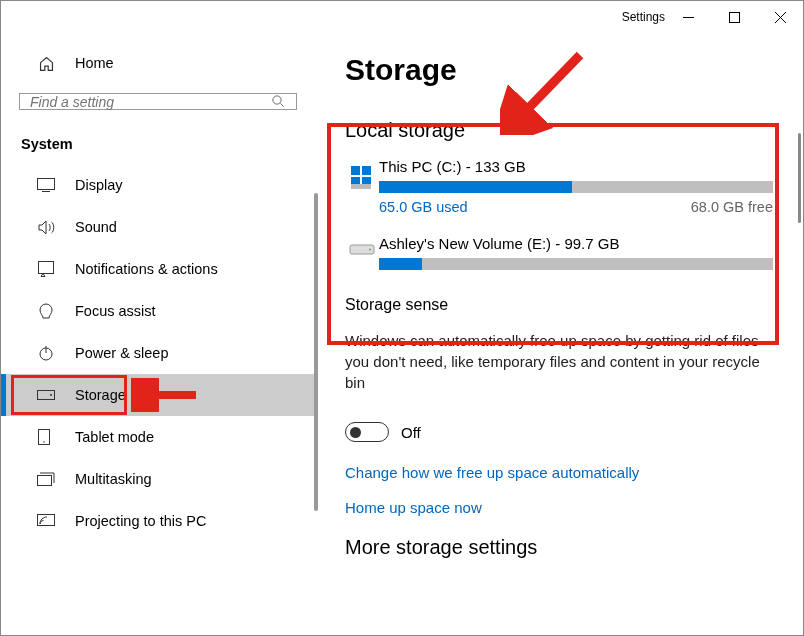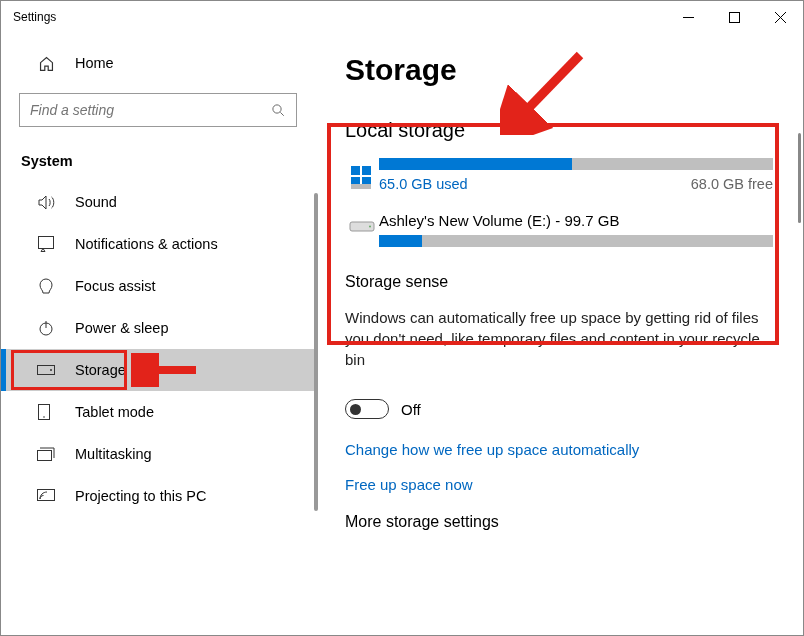--- a/index.html
+++ b/index.html
@@ -1,26 +1,26 @@
 <!DOCTYPE html>
 <html><head>
 <meta charset="utf-8">
 <style>
 * { box-sizing: border-box; margin: 0; padding: 0; font-family: "Segoe UI", Tahoma, sans-serif; }
 body { background: #fff; width: 804px; height: 636px; overflow: hidden; position: relative; border: 1px solid #888; }
-.titlebar { height: 32px; display: flex; align-items: center; padding-left: 12px; font-size: 12px; color: #000; }
+.titlebar { height: 32px; display: flex; align-items: center; padding-left: 20px; font-size: 12px; color: #000; text-align: right; }
 .titlebar .title { flex: 1; }
 .win-controls { display: flex; height: 100%; }
 .win-btn { width: 46px; height: 32px; display: flex; align-items: center; justify-content: center; }
 .content { display: flex; height: calc(100% - 32px); }
 .sidebar { width: 314px; height: 100%; padding-top: 10px; position: relative; }
 .side-item { display: flex; align-items: center; height: 42px; padding-left: 36px; font-size: 14.5px; color: #000; cursor: default; }
 .side-item .icon { width: 18px; height: 18px; margin-right: 20px; display: flex; align-items: center; justify-content: center; }
 .home-row { height: 40px; }
-.search-box { margin: 10px 18px 16px 18px; height: 34px; border: 1px solid #999; display: flex; align-items: center; padding: 0 10px; }
+.search-box { margin: 10px 18px 16px 18px; height: 17px; border: 1px solid #999; display: flex; align-items: center; padding: 0 10px; }
 .search-box input { flex: 1; border: none; outline: none; font-size: 14px; font-style: italic; color: #666; background: transparent; }
 .cat-header { padding: 10px 20px 12px 20px; font-weight: 600; font-size: 14.5px; }
 .side-item.selected { background: #ccc; }
 .selected-marker { position: absolute; left: 0; width: 5px; height: 42px; background: #0078d4; }
 .red-box-side { position: absolute; border: 3px solid #e2231a; width: 116px; height: 40px; left: 10px; pointer-events: none; }
 .red-arrow-side { position: absolute; pointer-events: none; }
 .sidebar-divider { position: absolute; right: 0; top: 160px; bottom: 4px; width: 1px; }
 .sidebar-divider::before { content: ""; position: absolute; left: 0; top: 0; bottom: 120px; width: 4px; background: #999; border-radius:2px; }
 .main { flex: 1; padding: 20px 30px 0 30px; overflow: hidden; position: relative; }
 .main h1 { font-size: 30px; font-weight: 600; margin-bottom: 26px; }
@@ -35,21 +35,21 @@
 .used { color: #0067c0; }
 .freetxt { color: #666; }
 .red-box-main { position: absolute; border: 4px solid #e2231a; pointer-events:none; }
 .red-arrow-main { position: absolute; pointer-events:none; }
 .sense-title { font-size: 16px; margin: 20px 0 16px 0; }
 .sense-text { font-size: 15px; line-height: 1.4; color: #222; margin-bottom: 14px; max-width: 420px;}
 .toggle-row { display:flex; align-items:center; margin-bottom: 22px; margin-top: 29px;}
 .toggle { width: 44px; height: 20px; border: 1px solid #333; border-radius: 10px; position: relative; margin-right: 12px; }
 .toggle .knob { width: 11px; height: 11px; background: #333; border-radius: 50%; position: absolute; left: 4px; top: 3.5px; }
 .link { color: #0067c0; font-size: 15px; margin-bottom: 18px; display: block; }
-.more-title { font-size: 16px; margin-top: 20px; }
+.more-title { font-size: 20px; margin-top: 20px; }
 .scroll-indicator { position:absolute; right:2px; top:100px; width:3px; height:90px; background:#888; border-radius:2px;}
 svg { display:block; }
 </style>
 </head>
 <body>
 
 <div class="titlebar">
   <span class="title">Settings</span>
   <div class="win-controls">
     <div class="win-btn">
@@ -85,20 +85,29 @@
       <input type="text" placeholder="Find a setting" style="">
       <span>
           <svg width="15" height="15" viewBox="0 0 20 20">
             <circle cx="8" cy="8" r="5.5" stroke="#666" fill="none" stroke-width="1.3"></circle>
             <line x1="12.5" y1="12.5" x2="17" y2="17" stroke="#666" stroke-width="1.3"></line>
           </svg>
         </span>
     </div>
     <div class="cat-header">System</div>
 
+    <div class="side-item">
+      <span class="icon">
+          <svg width="18" height="14" viewBox="0 0 18 14">
+            <rect x="0.5" y="0.5" width="17" height="11" stroke="#333" fill="none"></rect>
+            <line x1="5" y1="13.5" x2="13" y2="13.5" stroke="#333"></line>
+          </svg>
+        </span>
+      <span>Display</span>
+    </div>
     <div class="side-item">
       <span class="icon">
           <svg width="17" height="15" viewBox="0 0 17 15">
             <path d="M1 5h3l4-4v13l-4-4H1z" fill="none" stroke="#333"></path>
             <path d="M11 4c1.5 1 1.5 6 0 7M13.5 2c3 2 3 9 0 11" fill="none" stroke="#333"></path>
           </svg>
         </span>
       <span>Sound</span>
     </div>
     <div class="side-item">
@@ -202,20 +211,21 @@
         <div class="drive-icon">
           <svg width="26" height="26" viewBox="0 0 26 26">
               <rect x="2" y="2" width="9" height="9" fill="#0078d4"></rect>
               <rect x="13" y="2" width="9" height="9" fill="#0078d4"></rect>
               <rect x="2" y="13" width="9" height="9" fill="#0078d4"></rect>
               <rect x="13" y="13" width="9" height="9" fill="#0078d4"></rect>
               <rect x="2" y="20" width="20" height="5" fill="#bbb"></rect>
             </svg>
         </div>
         <div class="drive-body">
+          <div class="drive-name">This PC (C:) - 133 GB</div>
           <div class="barbg">
               <div class="barfill" style="width:49%"></div>
             </div>
           <div class="drive-stats">
             <span class="used">65.0 GB used</span>
             <span class="freetxt">68.0 GB free</span>
           </div>
         </div>
       </div>
 
@@ -237,18 +247,18 @@
 
     <div class="sense-title">Storage sense</div>
     <div class="sense-text">Windows can automatically free up space by getting rid of files you don't need, like temporary files and content in your recycle bin</div>
     <div class="toggle-row">
       <div class="toggle">
           <div class="knob"></div>
         </div>
       <span style="font-size:15px;">Off</span>
     </div>
     <a class="link">Change how we free up space automatically</a>
-    <a class="link">Free up space now</a>
+    <a class="link">Home up space now</a>
     <div class="more-title">More storage settings</div>
 
     <div class="scroll-indicator"></div>
   </div>
 </div>
 
 </body></html>

